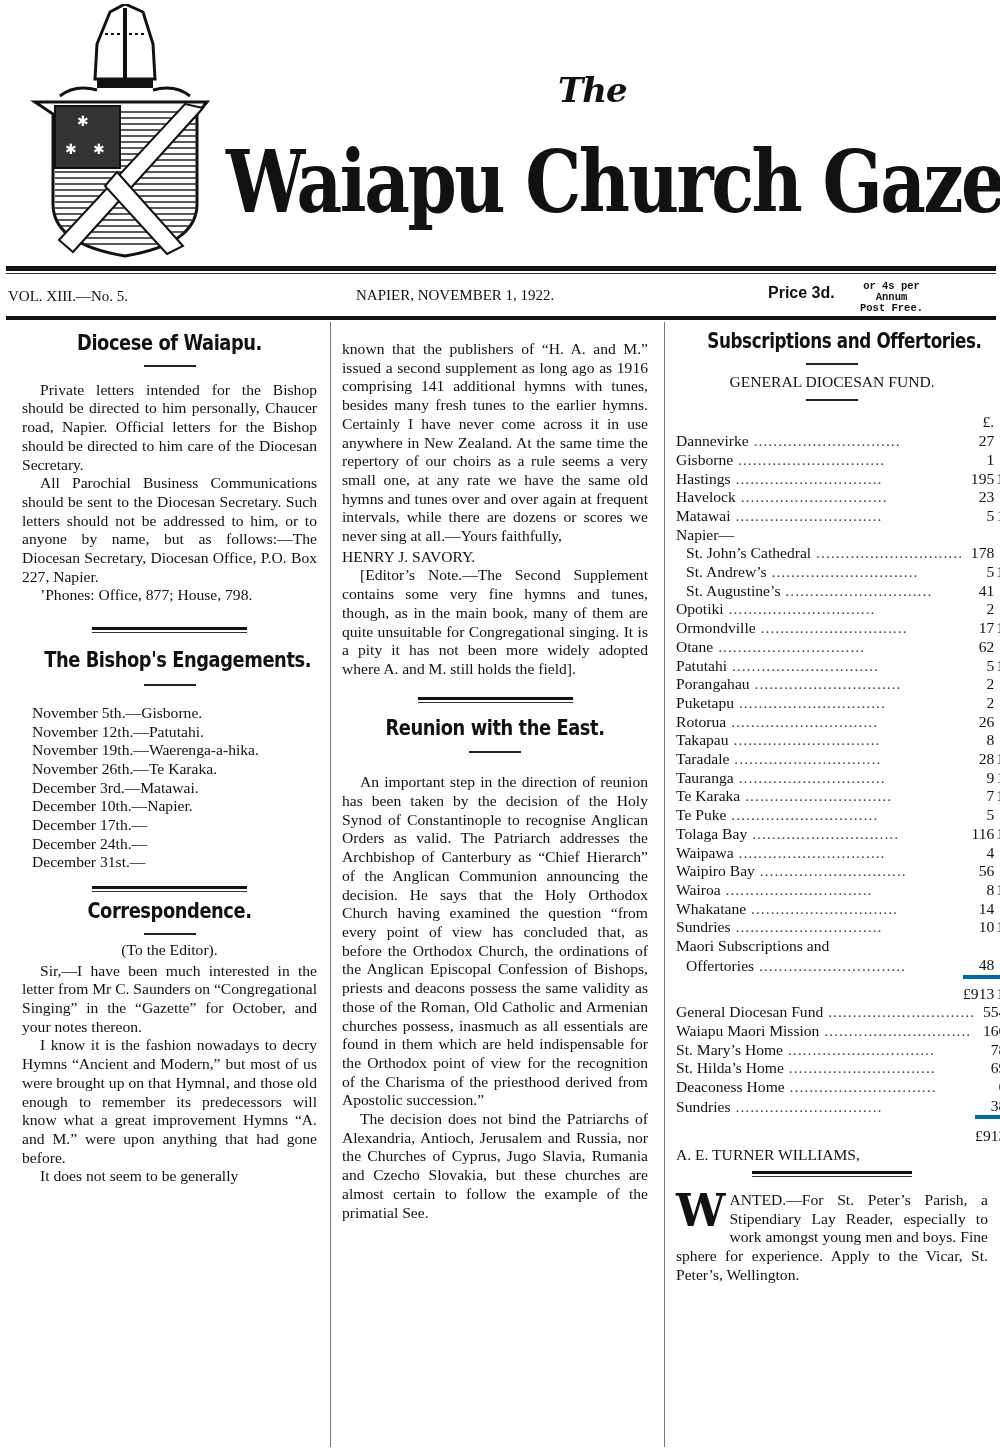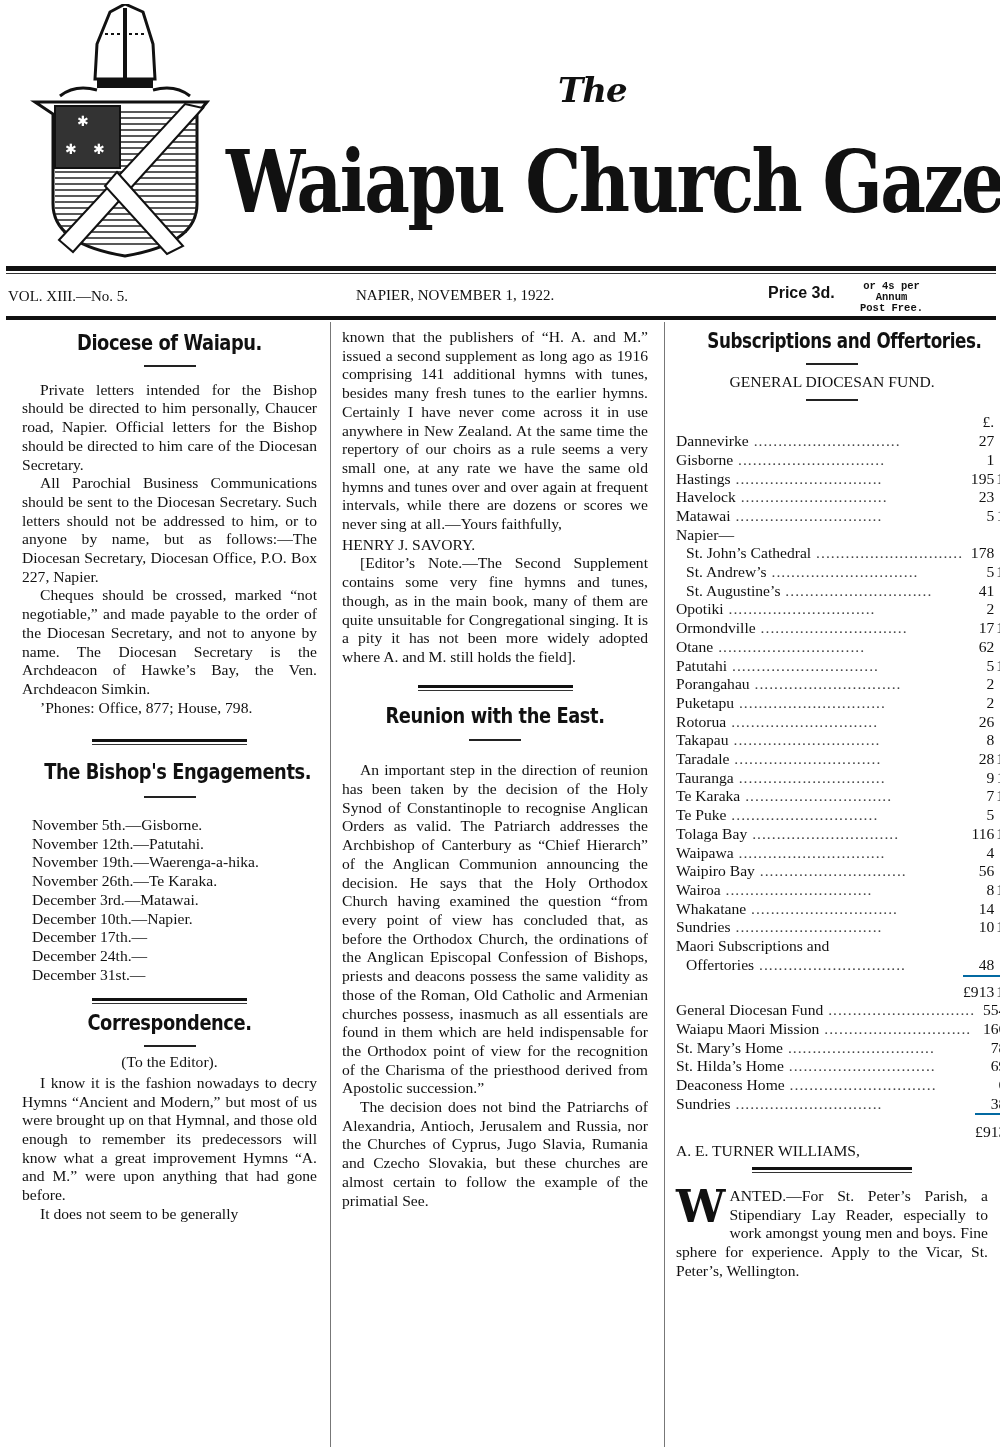--- a/index.html
+++ b/index.html
@@ -15,41 +15,41 @@
 
   .dateline { position: absolute; left: 0; top: 278px; width: 928px; height: 38px; font-family: "Liberation Serif", serif; font-size: 15px; }
   .dl-vol { position: absolute; left: 8px; top: 10px; }
   .dl-date { position: absolute; left: 356px; top: 9px; }
   .dl-price { position: absolute; left: 768px; top: 6px; font-family: "Liberation Sans", sans-serif; font-weight: bold; font-size: 16px; }
   .dl-annum { position: absolute; left: 855px; top: 3px; font-family: Liberation Mono, monospace; font-weight: bold; font-size: 10.5px; line-height: 11px; text-align: center; }
   .rule-bot { position: absolute; left: 6px; top: 316px; width: 990px; height: 4px; background: #111; }
 
   .col { position: absolute; top: 328px; font-family: "Liberation Serif", serif; font-size: 15.6px; line-height: 18.7px; color: #111; }
   .col1 { left: 22px; width: 295px; }
-  .col2 { left: 342px; width: 306px; }
+  .col2 { left: 342px; width: 306px; margin-top: 12px; }
   .col3 { left: 676px; width: 312px; }
   .vrule { position: absolute; top: 322px; width: 1px; height: 1125px; background: #777; }
 
   .heading { text-align: center; font-family: "DejaVu Sans", sans-serif; font-weight: bold; font-size: 21px; letter-spacing: -0.5px; transform: scaleX(0.85); white-space: nowrap; }
   .short-rule { margin: 6px auto; width: 52px; height: 2px; background: #222; }
   .double-rule { margin: 10px auto; width: 155px; border-top: 3px solid #111; border-bottom: 1px solid #333; height: 6px; }
   p { text-align: justify; }
   .indent { text-indent: 18px; }
   .center { text-align: center; }
   .right { text-align: left; }
 
   .engagements div { padding-left: 10px; white-space: nowrap; }
 
   table.fund { width: 100%; border-collapse: collapse; font-size: 15.6px; line-height: 18.7px; }
   table.fund td { padding: 0; white-space: nowrap; }
   td.name { width: 72%; overflow: hidden; }
   td.name .dots { color: #444; letter-spacing: 1px; }
   td.num { text-align: right; width: 9.3%; padding-right: 2px !important; }
   td.sub { padding-left: 10px !important; }
-  .total-line { border-top: 2px solid #0369a1; }
+  .total-line { border-top: 4px solid #0369a1; }
 
   .dropcap { float: left; font-family: "DejaVu Serif", serif; font-weight: bold; font-size: 44px; line-height: 36px; margin-right: 4px; margin-top: 2px; }
 </style>
 </head>
 <body>
 
 <div class="masthead">
   <svg class="crest" viewBox="0 0 190 255">
 
     <path d="M85 8 L100 0 L118 8 L128 40 L130 75 L70 75 L72 40 Z" fill="#fff" stroke="#111" stroke-width="3"></path>
@@ -112,21 +112,20 @@
 
 <div class="vrule" style="left:330px"></div>
 <div class="vrule" style="left:664px"></div>
 
 <div class="col col1">
   <section>
     <h2 class="heading" style="margin-top:6px">Diocese of Waiapu.</h2>
     <div class="short-rule" style="margin:12px auto 14px"></div>
     <p class="indent">Private letters intended for the Bishop should be directed to him personally, Chaucer road, Napier. Official letters for the Bishop should be directed to him care of the Diocesan Secretary.</p>
     <p class="indent">All Parochial Business Communications should be sent to the Diocesan Secretary. Such letters should not be addressed to him, or to anyone by name, but as follows:—The Diocesan Secretary, Diocesan Office, P.O. Box 227, Napier.</p>
-    <p class="indent">Cheques should be crossed, marked “not negotiable,” and made payable to the order of the Diocesan Secretary, and not to anyone by name. The Diocesan Secretary is the Archdeacon of Hawke’s Bay, the Ven. Archdeacon Simkin.</p>
     <p class="indent" style="text-align:left">’Phones: Office, 877; House, 798.</p>
   </section>
 
   <div class="double-rule" style="margin-top:22px"></div>
 
   <section>
     <h2 class="heading" style="margin-top:18px">The Bishop's Engagements.</h2>
     <div class="short-rule" style="margin:14px auto 18px"></div>
     <div class="engagements">
       <div>November 5th.—Gisborne.</div>
@@ -140,20 +139,21 @@
       <div>December 31st.—</div>
     </div>
   </section>
 
   <div class="double-rule" style="margin-top:14px"></div>
 
   <section>
     <h2 class="heading" style="margin-top:10px">Correspondence.</h2>
     <div class="short-rule" style="margin:12px auto 6px"></div>
     <p class="center" style="margin-bottom:2px">(To the Editor).</p>
+    <p class="indent">Sir,—I have been much interested in the letter from Mr C. Saunders on “Congregational Singing” in the “Gazette” for October, and your notes thereon.</p>
     <p class="indent">I know it is the fashion nowadays to decry Hymns “Ancient and Modern,” but most of us were brought up on that Hymnal, and those old enough to remember its predecessors will know what a great improvement Hymns “A. and M.” were upon anything that had gone before.</p>
     <p class="indent" style="text-align:left">It does not seem to be generally</p>
   </section>
 </div>
 
 <div class="col col2">
   <p>known that the publishers of “H. A. and M.” issued a second supplement as long ago as 1916 comprising 141 additional hymns with tunes, besides many fresh tunes to the earlier hymns. Certainly I have never come across it in use anywhere in New Zealand. At the same time the repertory of our choirs as a rule seems a very small one, at any rate we have the same old hymns and tunes over and over again at frequent intervals, while there are dozens or scores we never sing at all.—Yours faithfully,</p>
   <p class="right" style="padding-right:18px;margin-top:2px">HENRY J. SAVORY.</p>
   <p class="indent">[Editor’s Note.—The Second Supplement contains some very fine hymns and tunes, though, as in the main book, many of them are quite unsuitable for Congregational singing. It is a pity it has not been more widely adopted where A. and M. still holds the field].</p>
 

